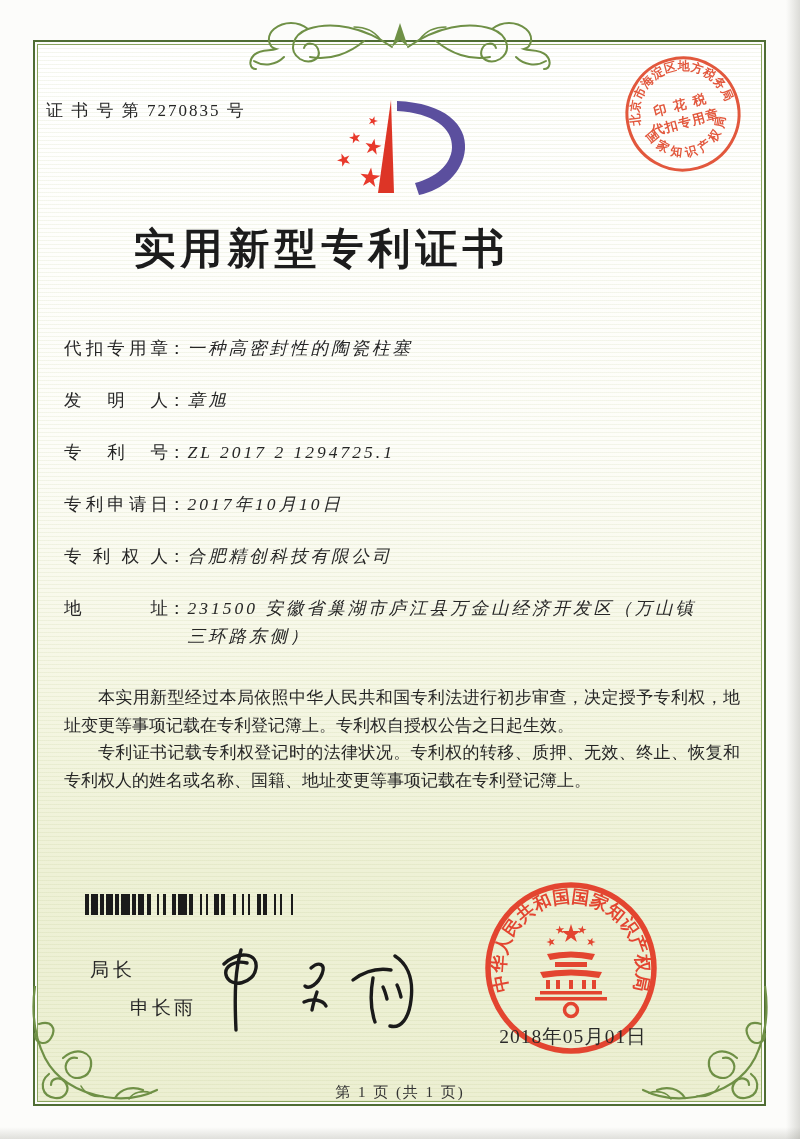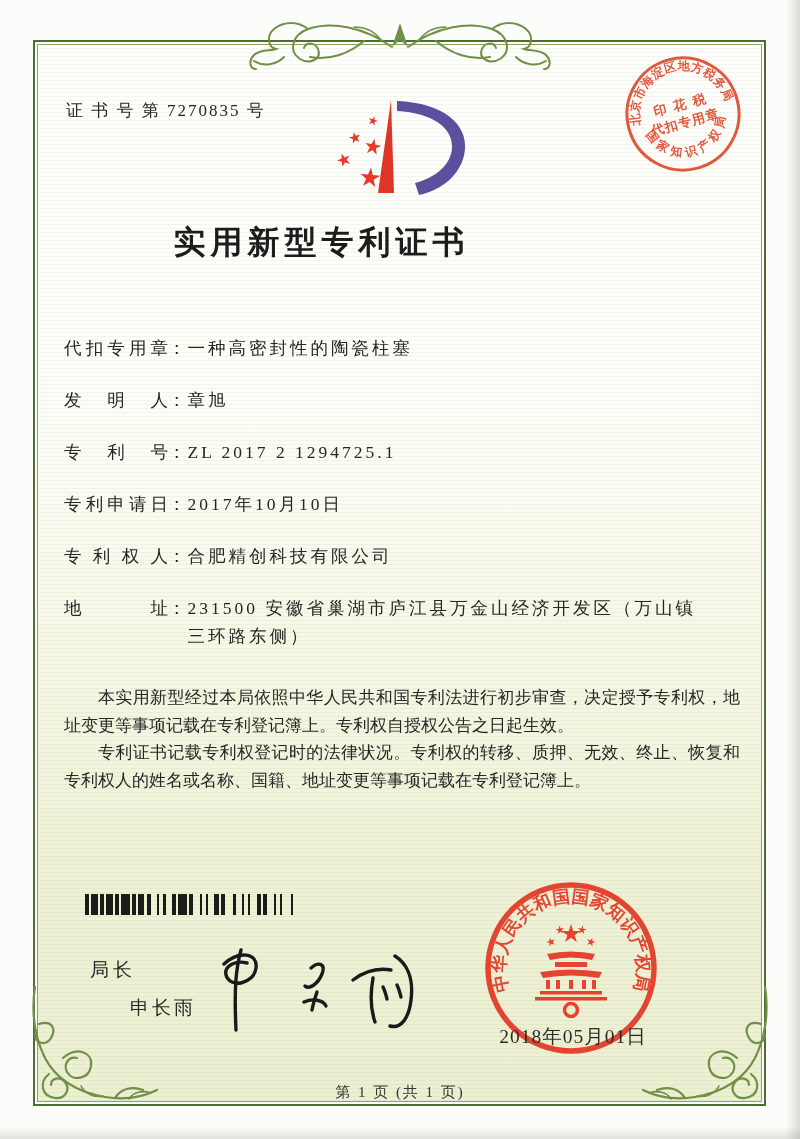--- a/index.html
+++ b/index.html
@@ -23,28 +23,28 @@
     position:absolute;inset:3px;
     background:
       repeating-linear-gradient(180deg, rgba(150,170,90,0.0) 0 3px, rgba(150,170,90,0.10) 3px 4px),
       linear-gradient(180deg,#ffffff 0%,#fdfdf8 38%,#f6f7e6 58%,#eef1d6 78%,#ecefd2 100%);
   }
   .scan-edge-r{right:0;top:0;width:14px;height:1139px;
     background:linear-gradient(90deg,rgba(120,120,110,0) 0%,rgba(120,120,110,.25) 100%);}
   .scan-edge-b{left:0;bottom:0;width:800px;height:12px;
     background:linear-gradient(180deg,rgba(120,120,110,0) 0%,rgba(120,120,110,.22) 100%);}
   
-  .certno{left:66px;top:99px;font-size:17px;letter-spacing:2px;}
+  .certno{left:46px;top:99px;font-size:17px;letter-spacing:2px;}
   .title{left:0;top:221px;width:643px;text-align:center;
-    font-size:32px;font-weight:600;letter-spacing:5px;color:#1c1c1c;}
+    font-size:42px;font-weight:600;letter-spacing:5px;color:#1c1c1c;}
   .fields{left:64px;top:334px;width:678px;font-size:17.5px;}
   .frow{line-height:28px;margin-bottom:24px;white-space:nowrap;}
   .flabel{display:inline-block;width:104px;text-align:justify;text-align-last:justify;vertical-align:top;}
   .fcolon{display:inline-block;vertical-align:top;}
-  .fvalue{display:inline-block;vertical-align:top;white-space:normal;letter-spacing:3px;margin-left:2px;}
+  .fvalue{display:inline-block;vertical-align:top;white-space:normal;letter-spacing:3px;margin-left:2px;font-style:italic;}
   .fvalue.addr{width:516px;}
   .frow.last{margin-bottom:0;}
   .grantrow{position:relative;white-space:nowrap;line-height:28px;}
   .grant-right{position:absolute;left:384px;top:0;white-space:nowrap;}
   .bodytext{left:64px;top:684px;width:676px;font-size:17px;line-height:27.5px;text-align:justify;}
   .bodytext p{margin:0;text-indent:2em;}
   
   .barcode{left:85px;top:894px;width:212px;height:21px;display:flex;align-items:stretch;}
   .barcode i{display:block;}
   

